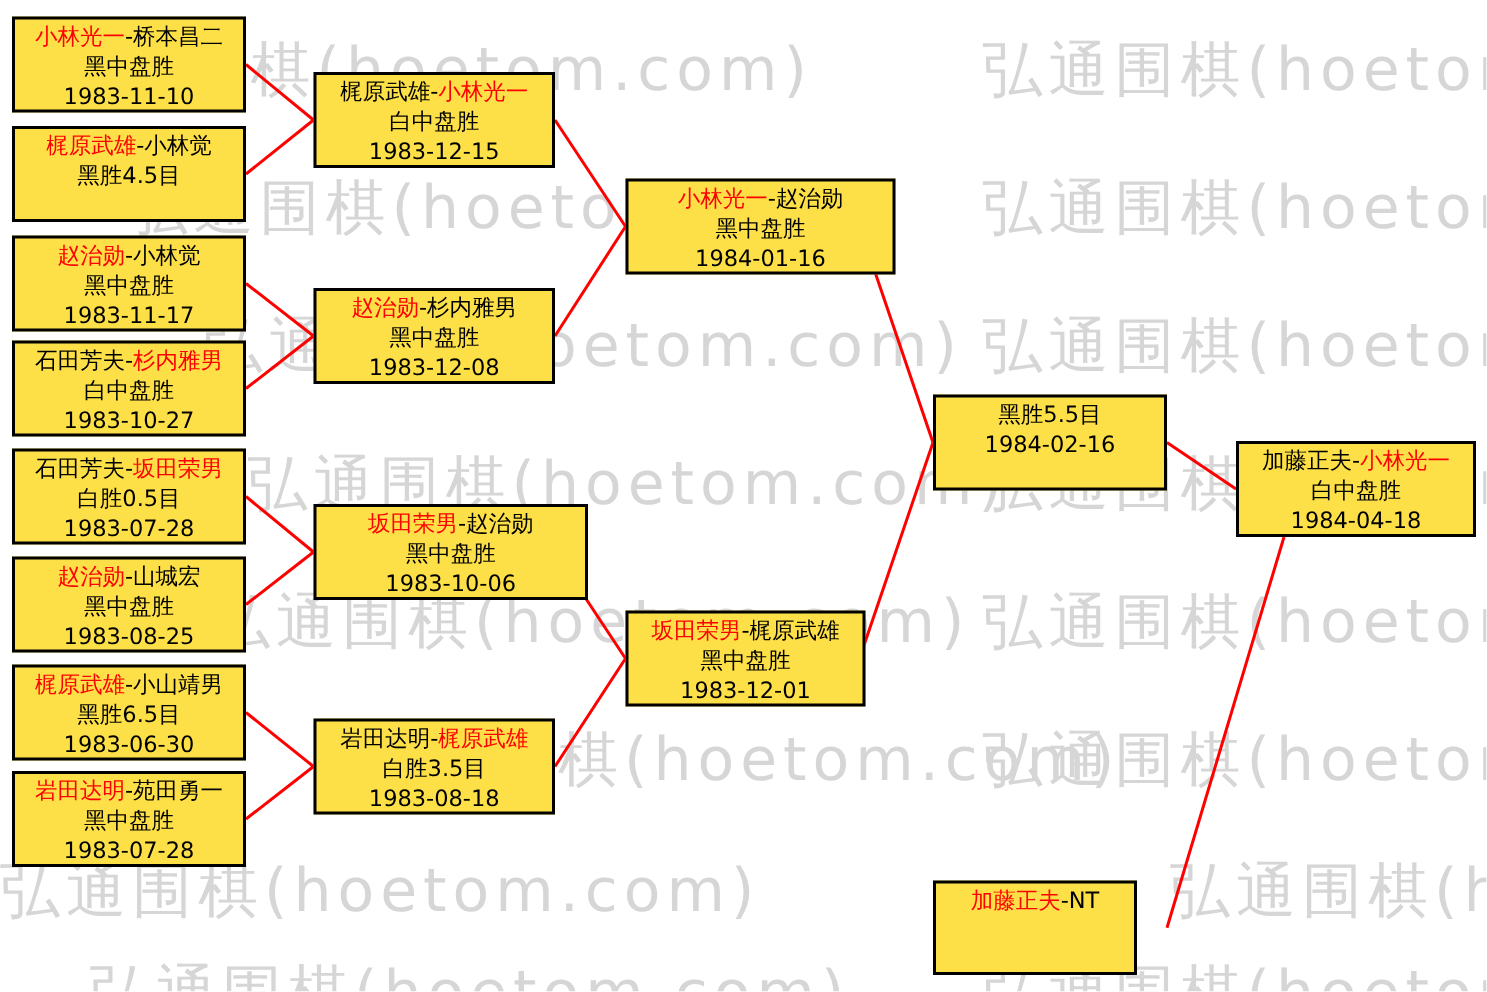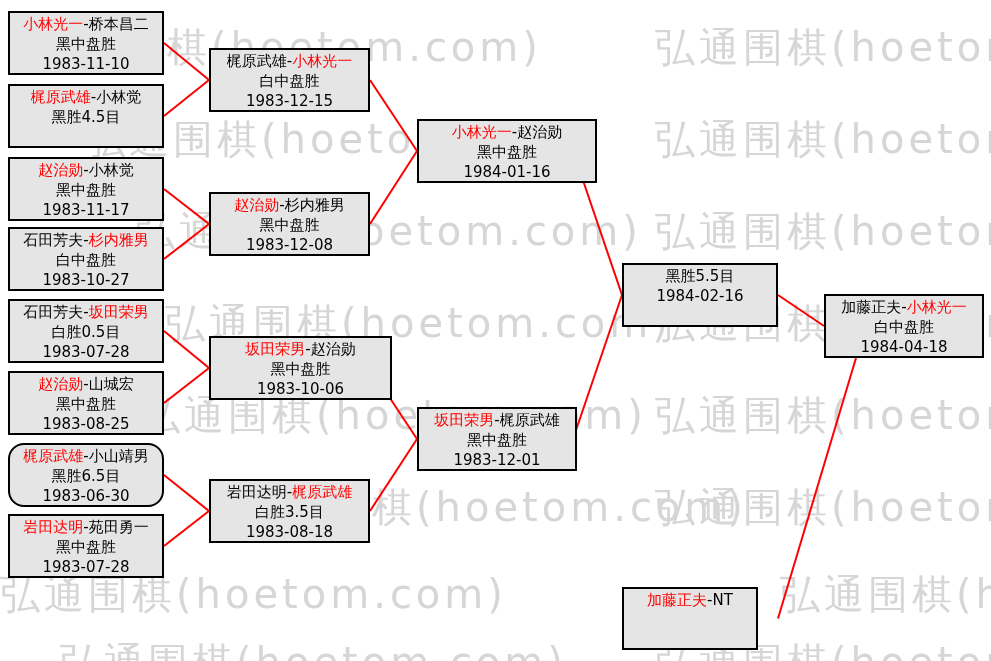--- a/index.html
+++ b/index.html
@@ -22,21 +22,21 @@
     color:var(--wm-color,#d6d6d6);
     user-select:none;
   }
   
   #connector-svg{position:absolute;left:0;top:0;width:991px;height:661px;z-index:1;}
   
   #box-layer{position:absolute;inset:0;z-index:2;}
   .match-box{
     position:absolute;
     box-sizing:border-box;
-    background:#e5e5e5;
+    background:#fde047;
     border:2px solid var(--border-color,#000);
     text-align:center;
     font-size:15px;
     line-height:20px;
     color:var(--text-color,#000);
     padding-top:1px;
   }
   .match-box .line{white-space:nowrap;}
   .winner{color:var(--winner-color,#ff0000);}
 </style>
@@ -103,21 +103,21 @@
       <div class="match-box" style="left: 8px; top: 299px; width: 156px; height: 64px;">
         <div class="line"><span>石田芳夫</span>-<span class="winner">坂田荣男</span></div>
         <div class="line">白胜0.5目</div>
         <div class="line">1983-07-28</div>
       </div>
       <div class="match-box" style="left: 8px; top: 371px; width: 156px; height: 64px;">
         <div class="line"><span class="winner">赵治勋</span>-<span>山城宏</span></div>
         <div class="line">黑中盘胜</div>
         <div class="line">1983-08-25</div>
       </div>
-      <div class="match-box" style="left: 8px; top: 443px; width: 156px; height: 64px; border-radius: 16px;">
+      <div class="match-box" style="left: 8px; top: 443px; width: 156px; height: 64px;">
         <div class="line"><span class="winner">梶原武雄</span>-<span>小山靖男</span></div>
         <div class="line">黑胜6.5目</div>
         <div class="line">1983-06-30</div>
       </div>
       <div class="match-box" style="left: 8px; top: 514px; width: 156px; height: 64px;">
         <div class="line"><span class="winner">岩田达明</span>-<span>苑田勇一</span></div>
         <div class="line">黑中盘胜</div>
         <div class="line">1983-07-28</div>
       </div>
       <div class="match-box" style="left: 209px; top: 48px; width: 161px; height: 64px;">

